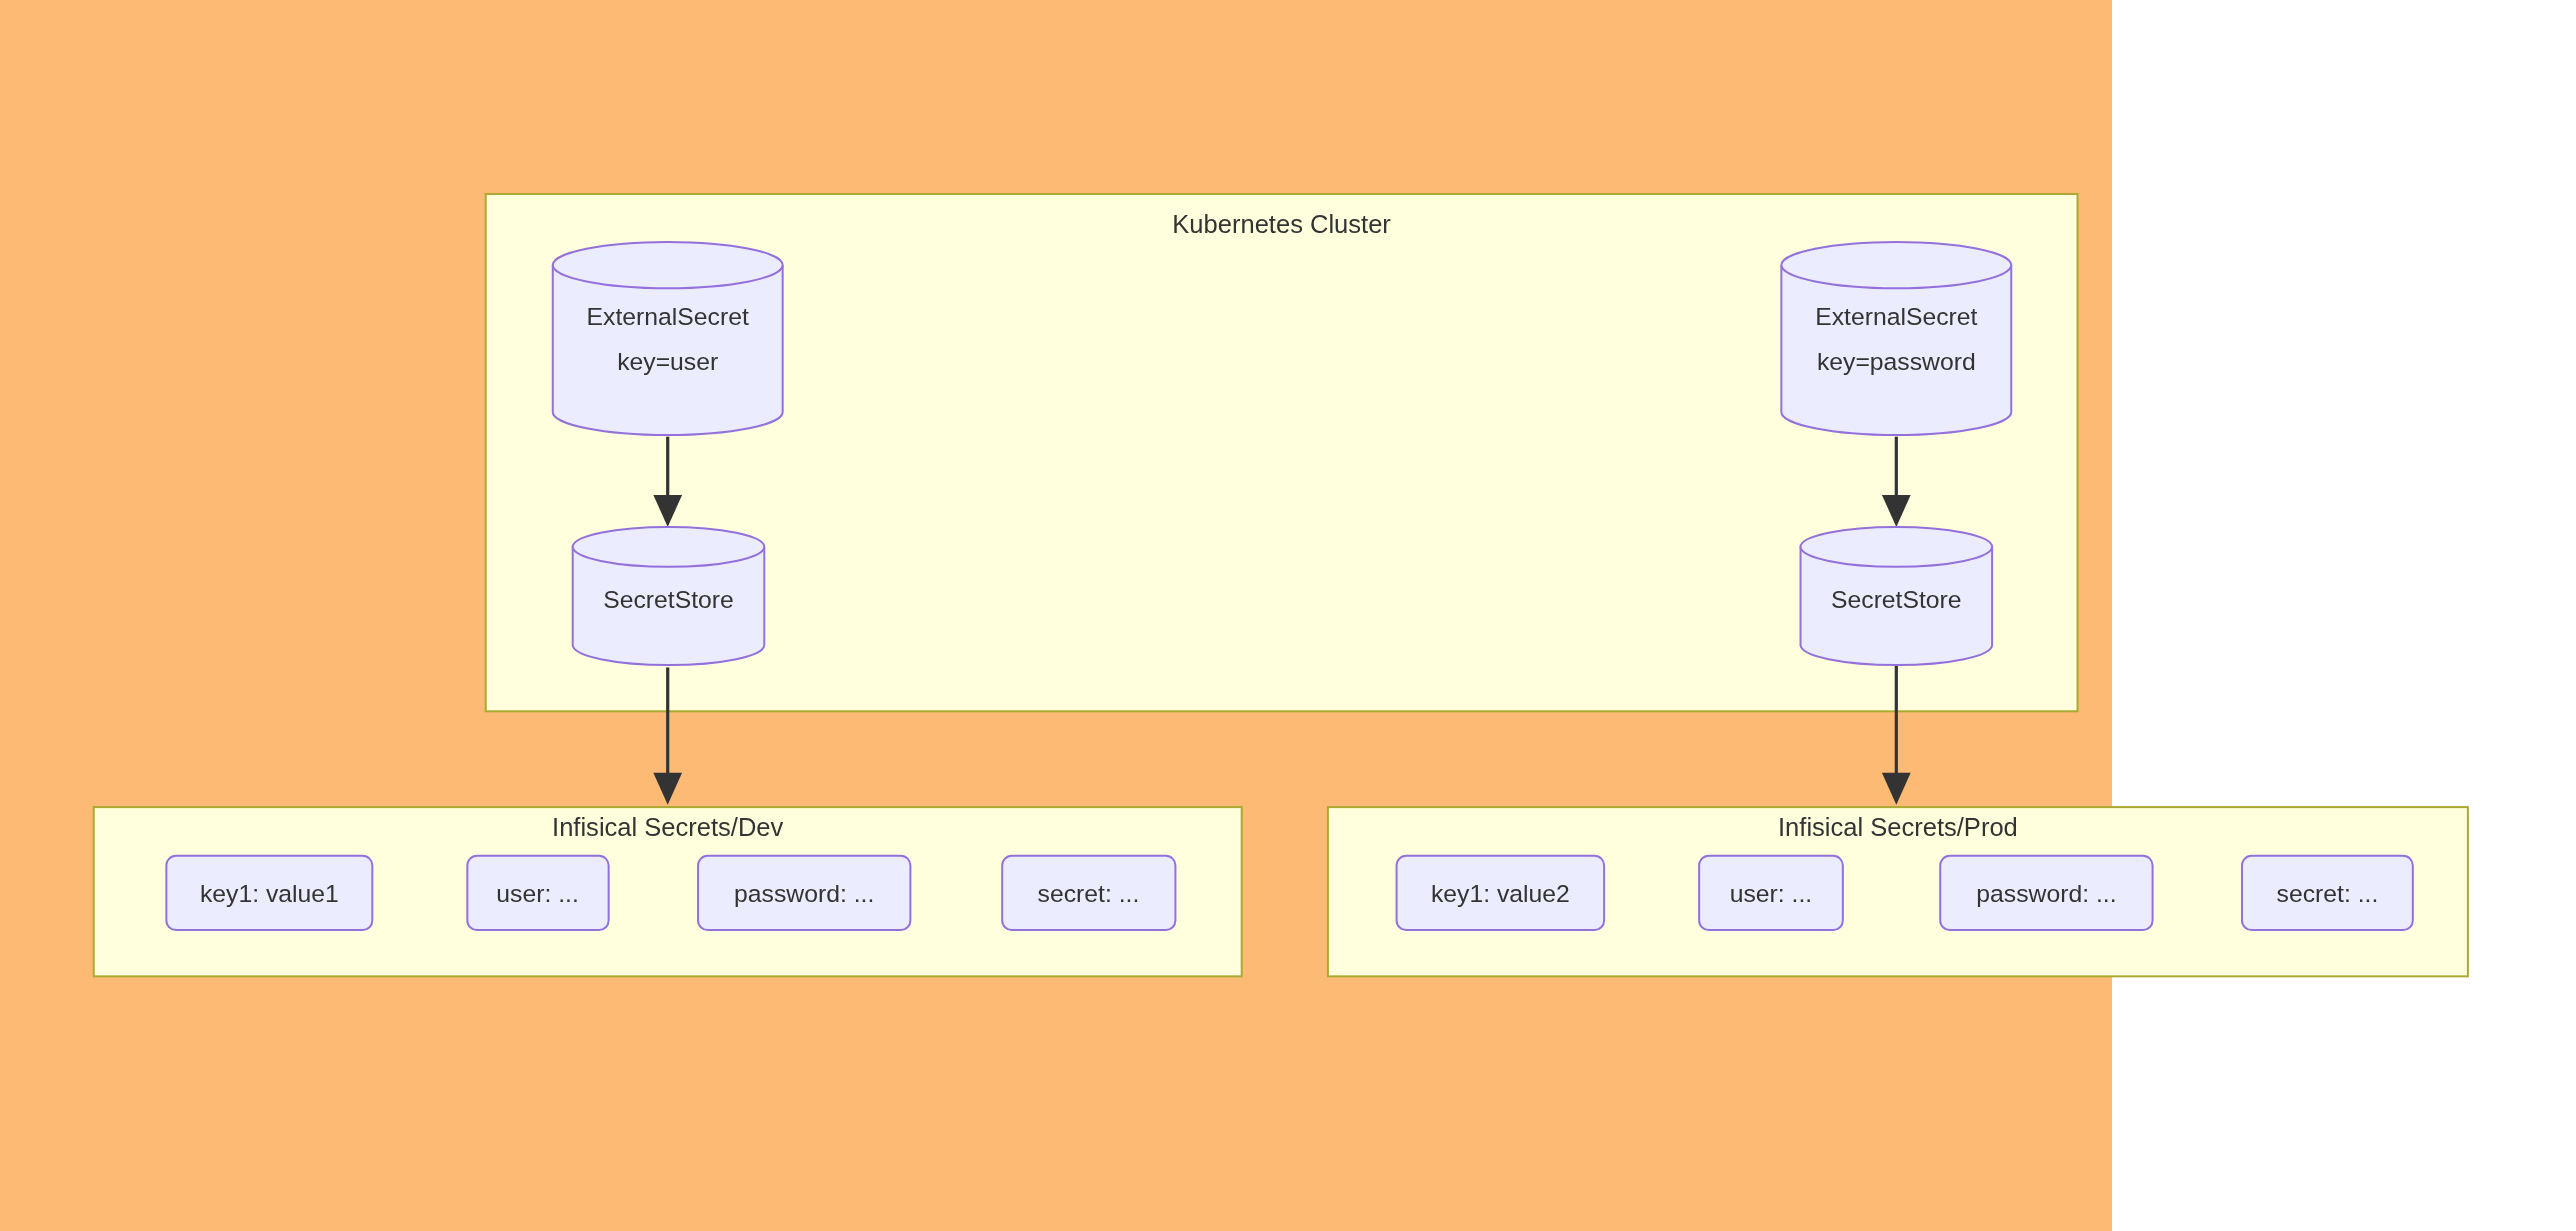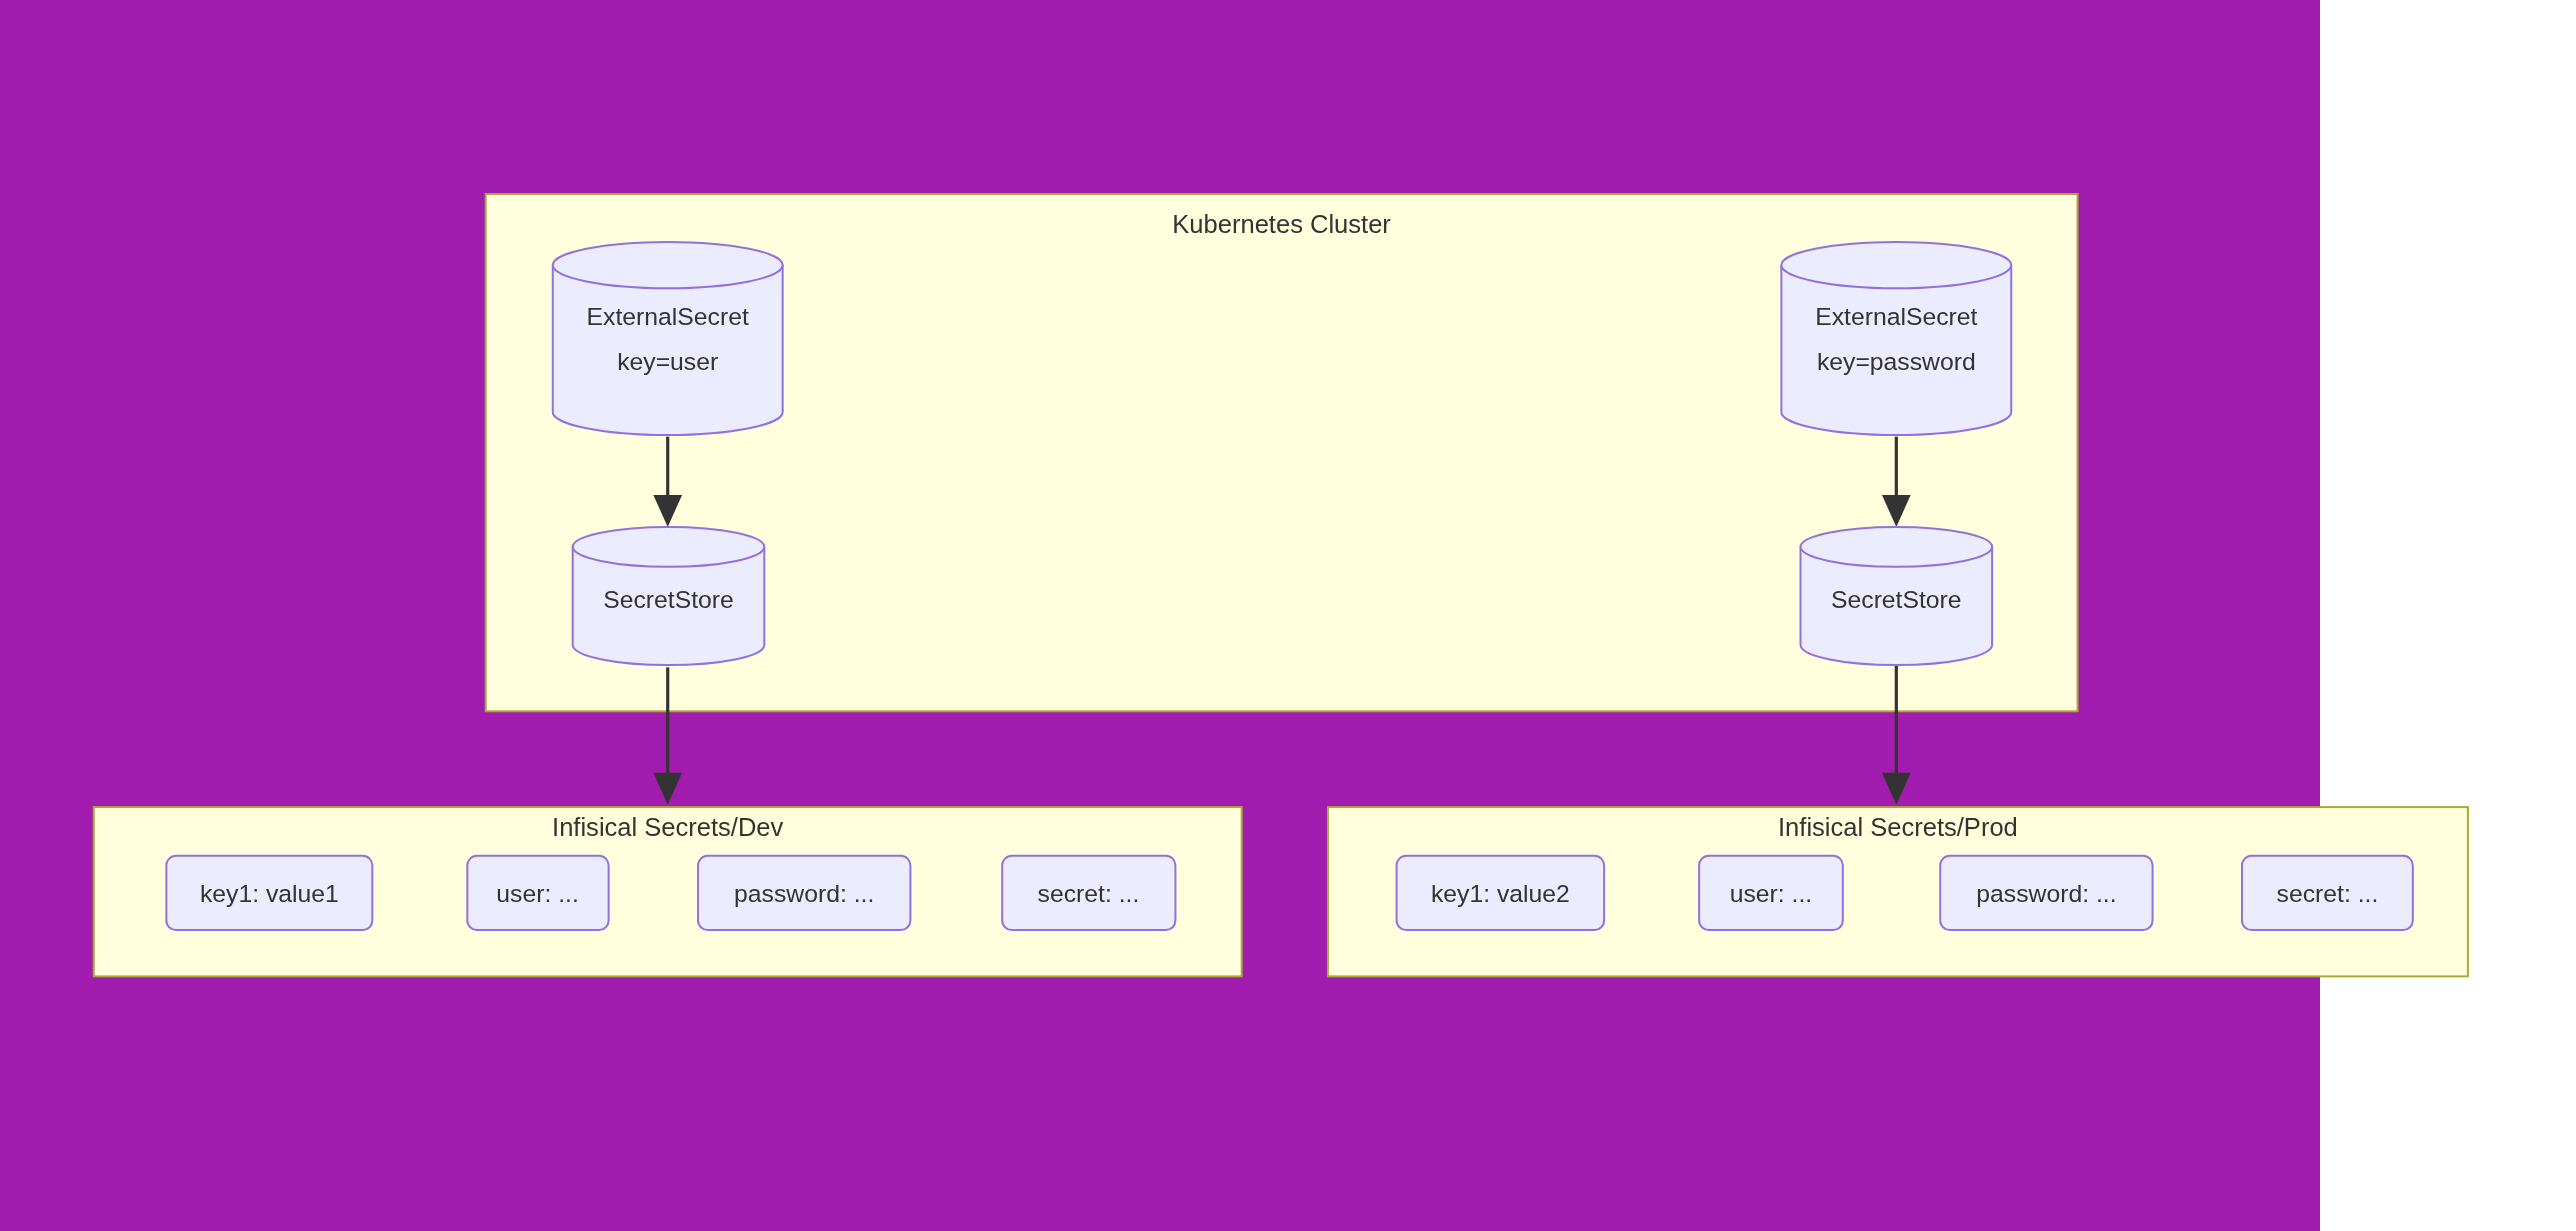--- a/index.html
+++ b/index.html
@@ -5,23 +5,23 @@
   html, body {
     margin: 0;
     padding: 0;
     background: #ffffff;
     width: 2576px;
     height: 1231px;
     overflow: hidden;
   }
   #diagram-root {
     position: relative;
-    width: 2320px;
+    width: 2112px;
     height: 1231px;
-    background: #a21caf;
+    background: #fdba74;
   }
   svg { display: block; }
 
   .cluster-box {
     fill: #ffffde;
     stroke: #aaaa33;
     stroke-width: 2.5;
   }
   .node-fill {
     fill: #ECECFF;

